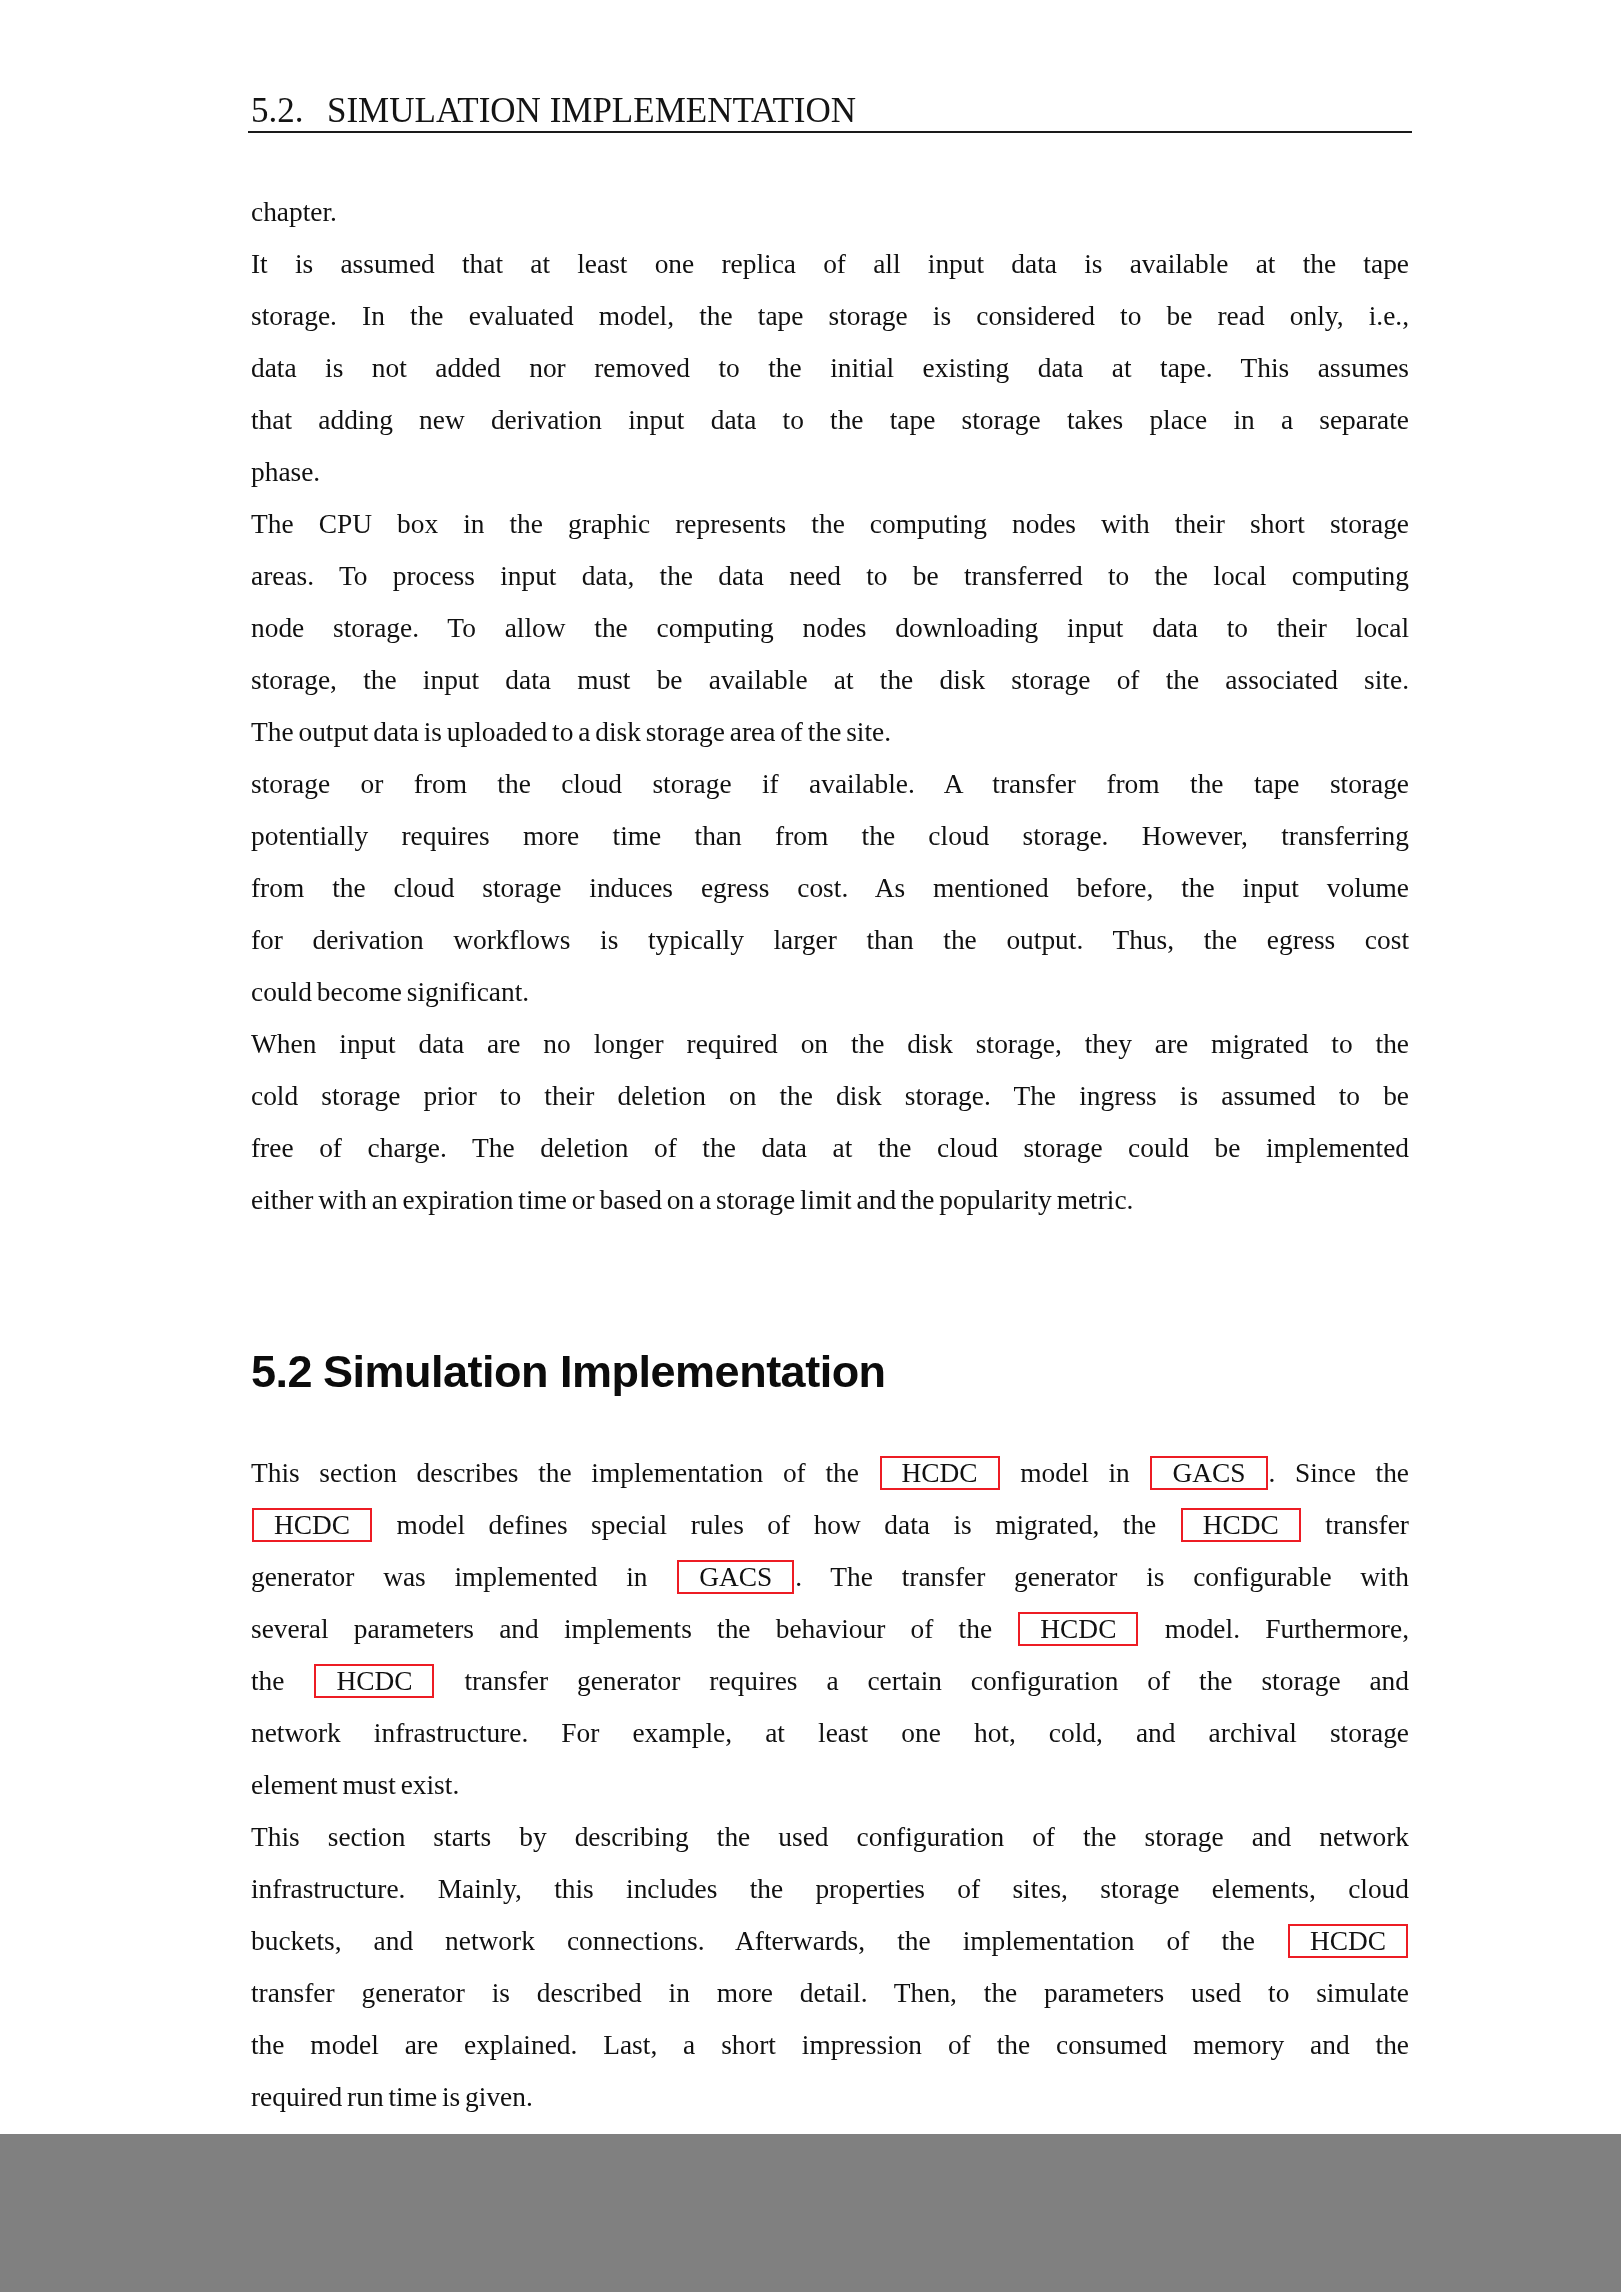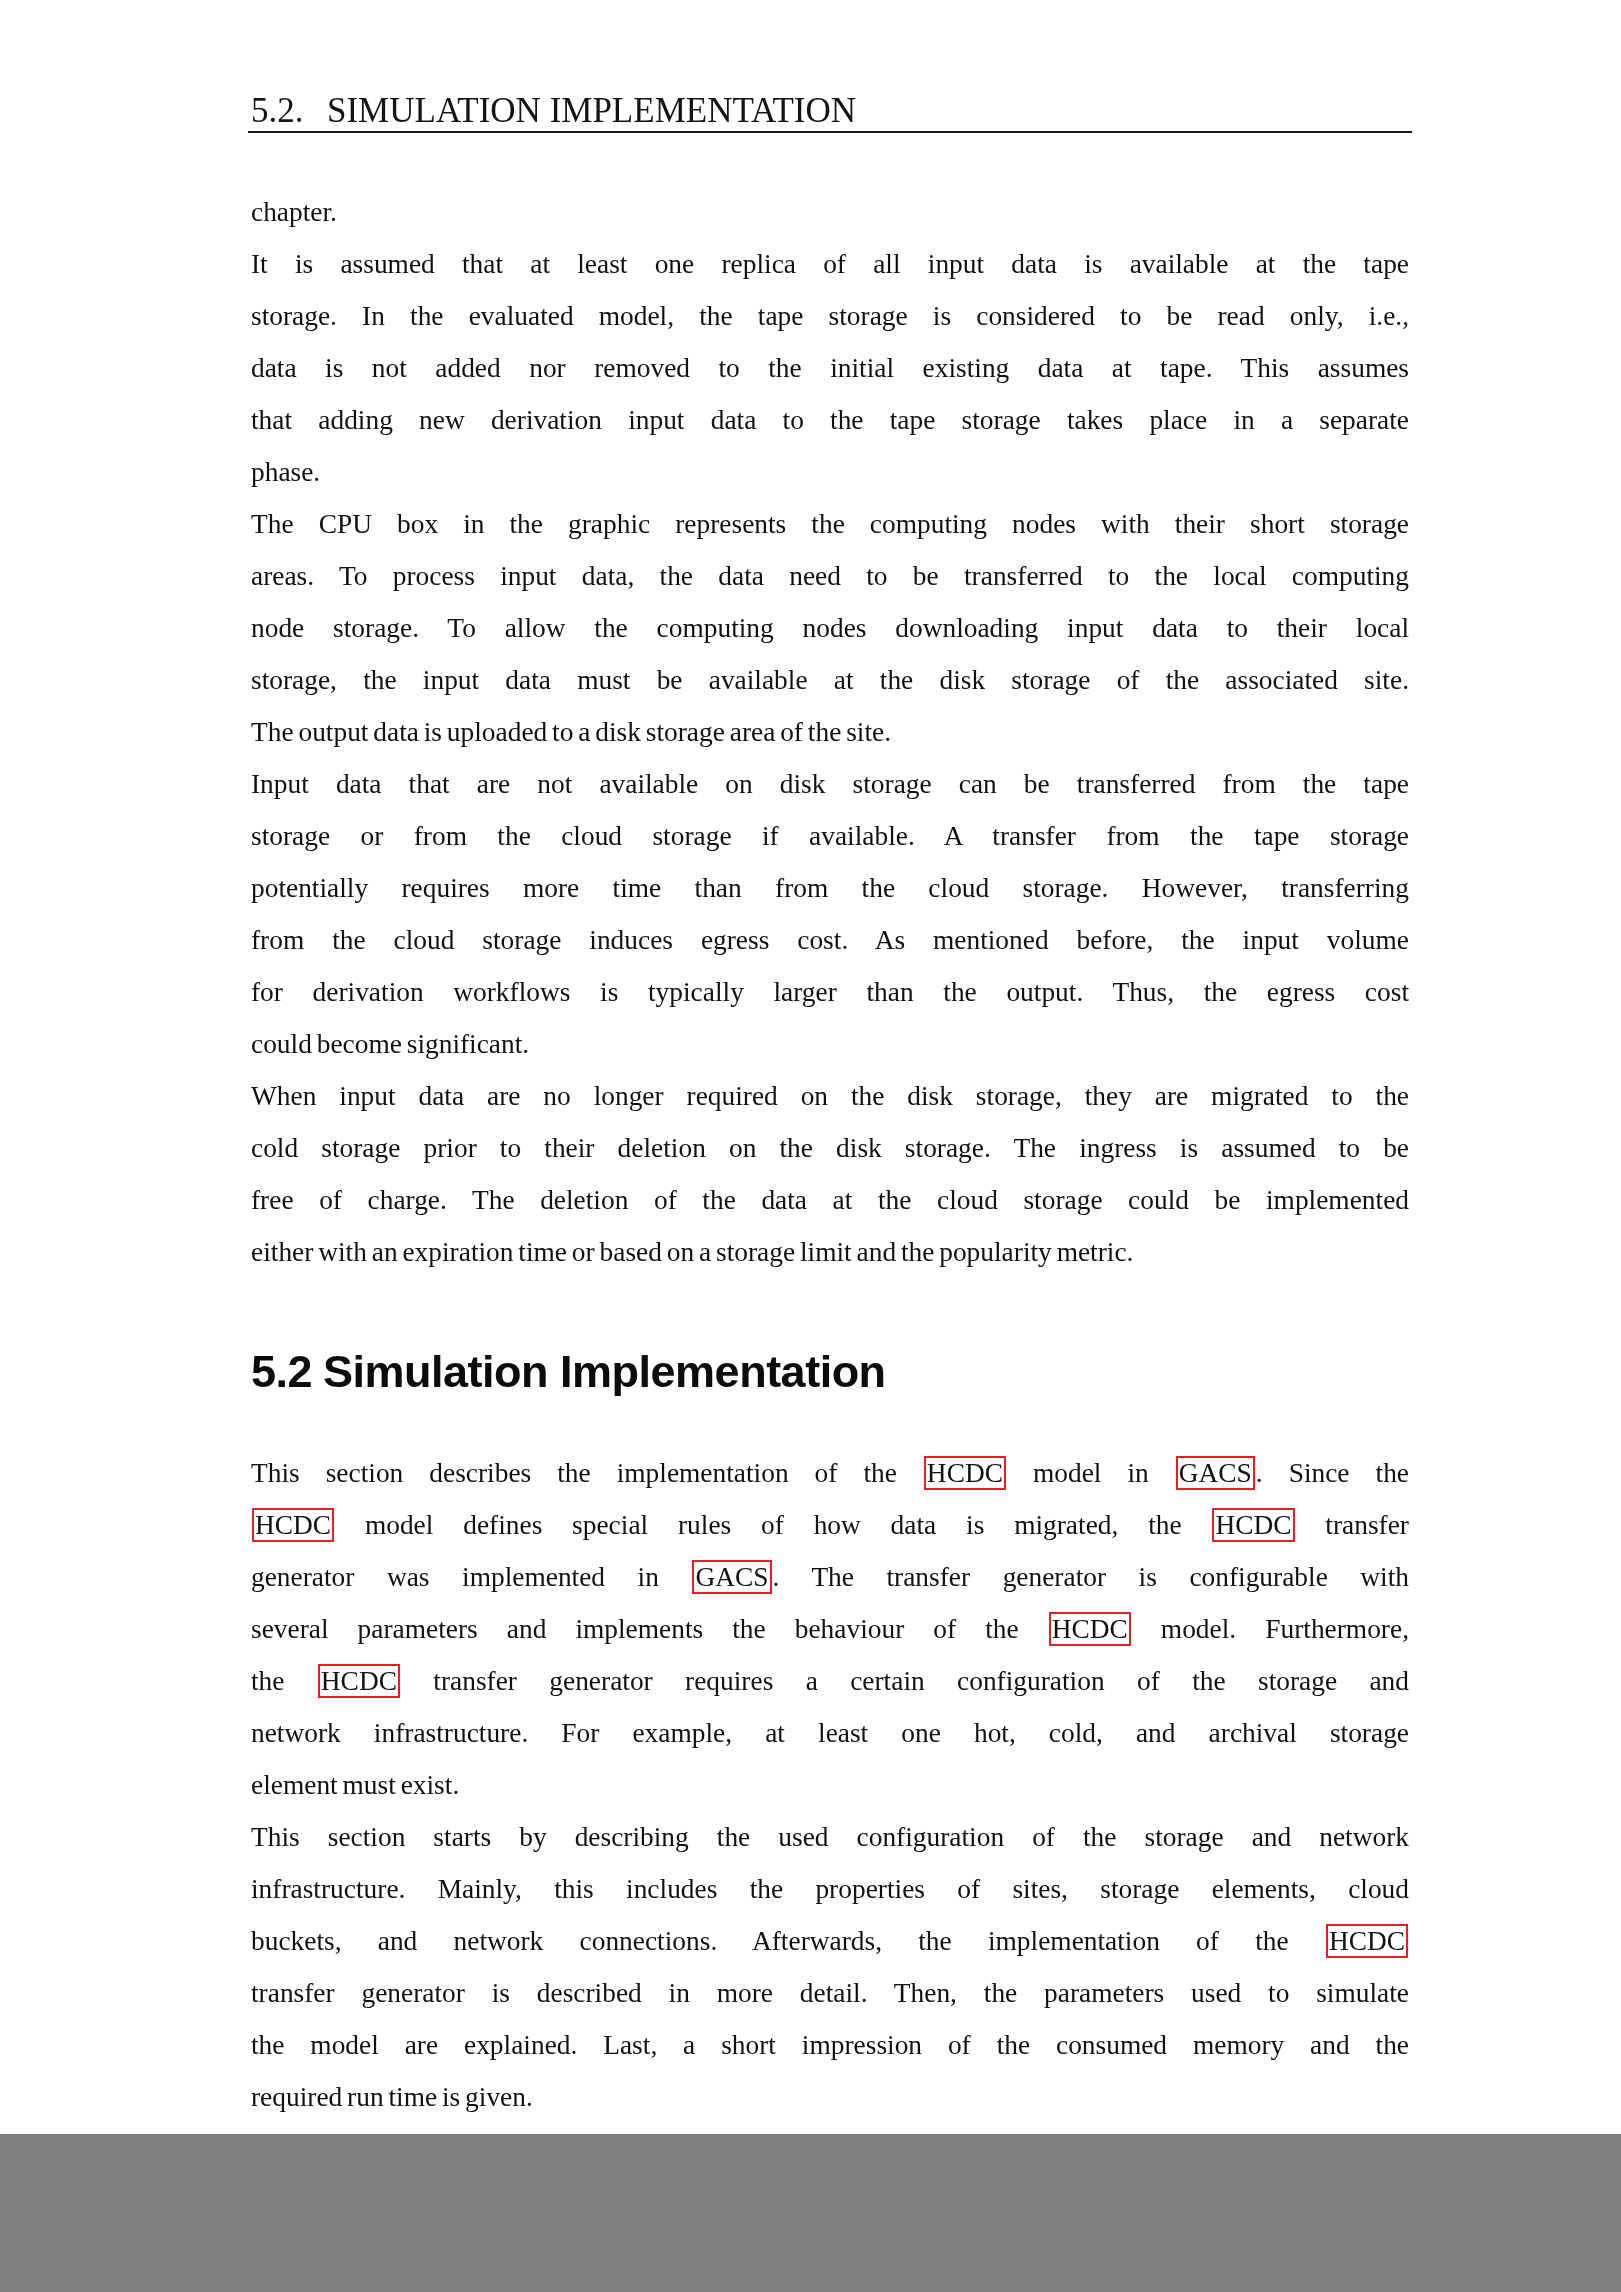--- a/index.html
+++ b/index.html
@@ -39,21 +39,21 @@
     line-height:52px;
     text-align:justify;
     text-align-last:justify;
     overflow:hidden;
   }
   .line.last{text-align-last:left;}
 
   
   .acr{
     border:2.9px solid var(--link-red,#ed1c24);
-    padding:0 1px;
+    padding:0 20px;
     margin:0 1px;
     color:#111;
     cursor:pointer;
   }
 
   
   .section-heading{
     top:1346px;
     font-family:"Liberation Sans","DejaVu Sans",sans-serif;
     font-weight:700;
@@ -88,21 +88,20 @@
       <div class="line">It is assumed that at least one replica of all input data is available at the tape</div>
       <div class="line">storage. In the evaluated model, the tape storage is considered to be read only, i.e.,</div>
       <div class="line">data is not added nor removed to the initial existing data at tape.  This assumes</div>
       <div class="line">that adding new derivation input data to the tape storage takes place in a separate</div>
       <div class="line last">phase.</div>
       <div class="line">The CPU box in the graphic represents the computing nodes with their short storage</div>
       <div class="line">areas.  To process input data, the data need to be transferred to the local computing</div>
       <div class="line">node storage.  To allow the computing nodes downloading input data to their local</div>
       <div class="line">storage, the input data must be available at the disk storage of the associated site.</div>
       <div class="line last">The output data is uploaded to a disk storage area of the site.</div>
-      <div class="line">Input data that are not available on disk storage can be transferred from the tape</div>
       <div class="line">storage or from the cloud storage if available.  A transfer from the tape storage</div>
       <div class="line">potentially requires more time than from the cloud storage.  However, transferring</div>
       <div class="line">from the cloud storage induces egress cost.  As mentioned before, the input volume</div>
       <div class="line">for derivation workflows is typically larger than the output.  Thus, the egress cost</div>
       <div class="line last">could become significant.</div>
       <div class="line">When input data are no longer required on the disk storage, they are migrated to the</div>
       <div class="line">cold storage prior to their deletion on the disk storage.  The ingress is assumed to be</div>
       <div class="line">free of charge.  The deletion of the data at the cloud storage could be implemented</div>
       <div class="line last">either with an expiration time or based on a storage limit and the popularity metric.</div>
     </div>

